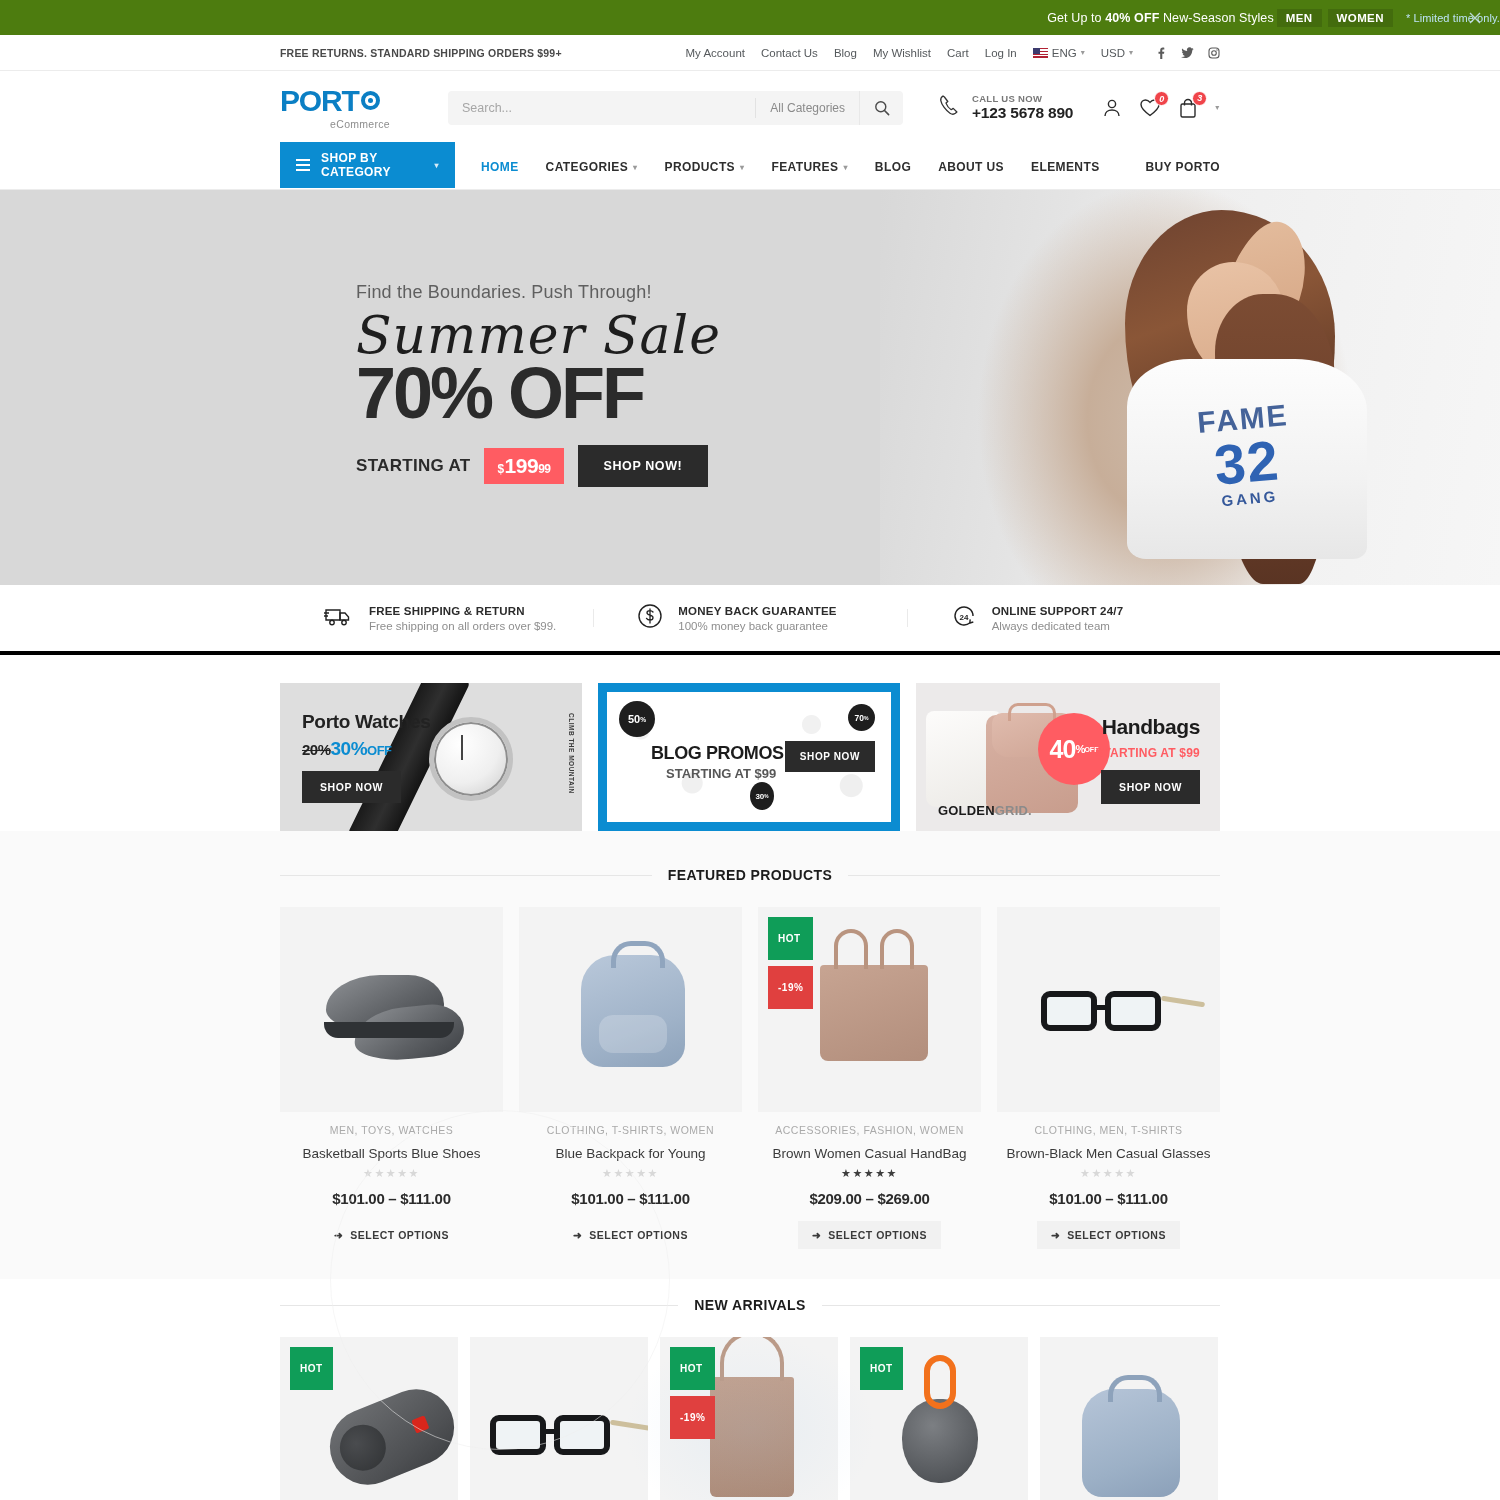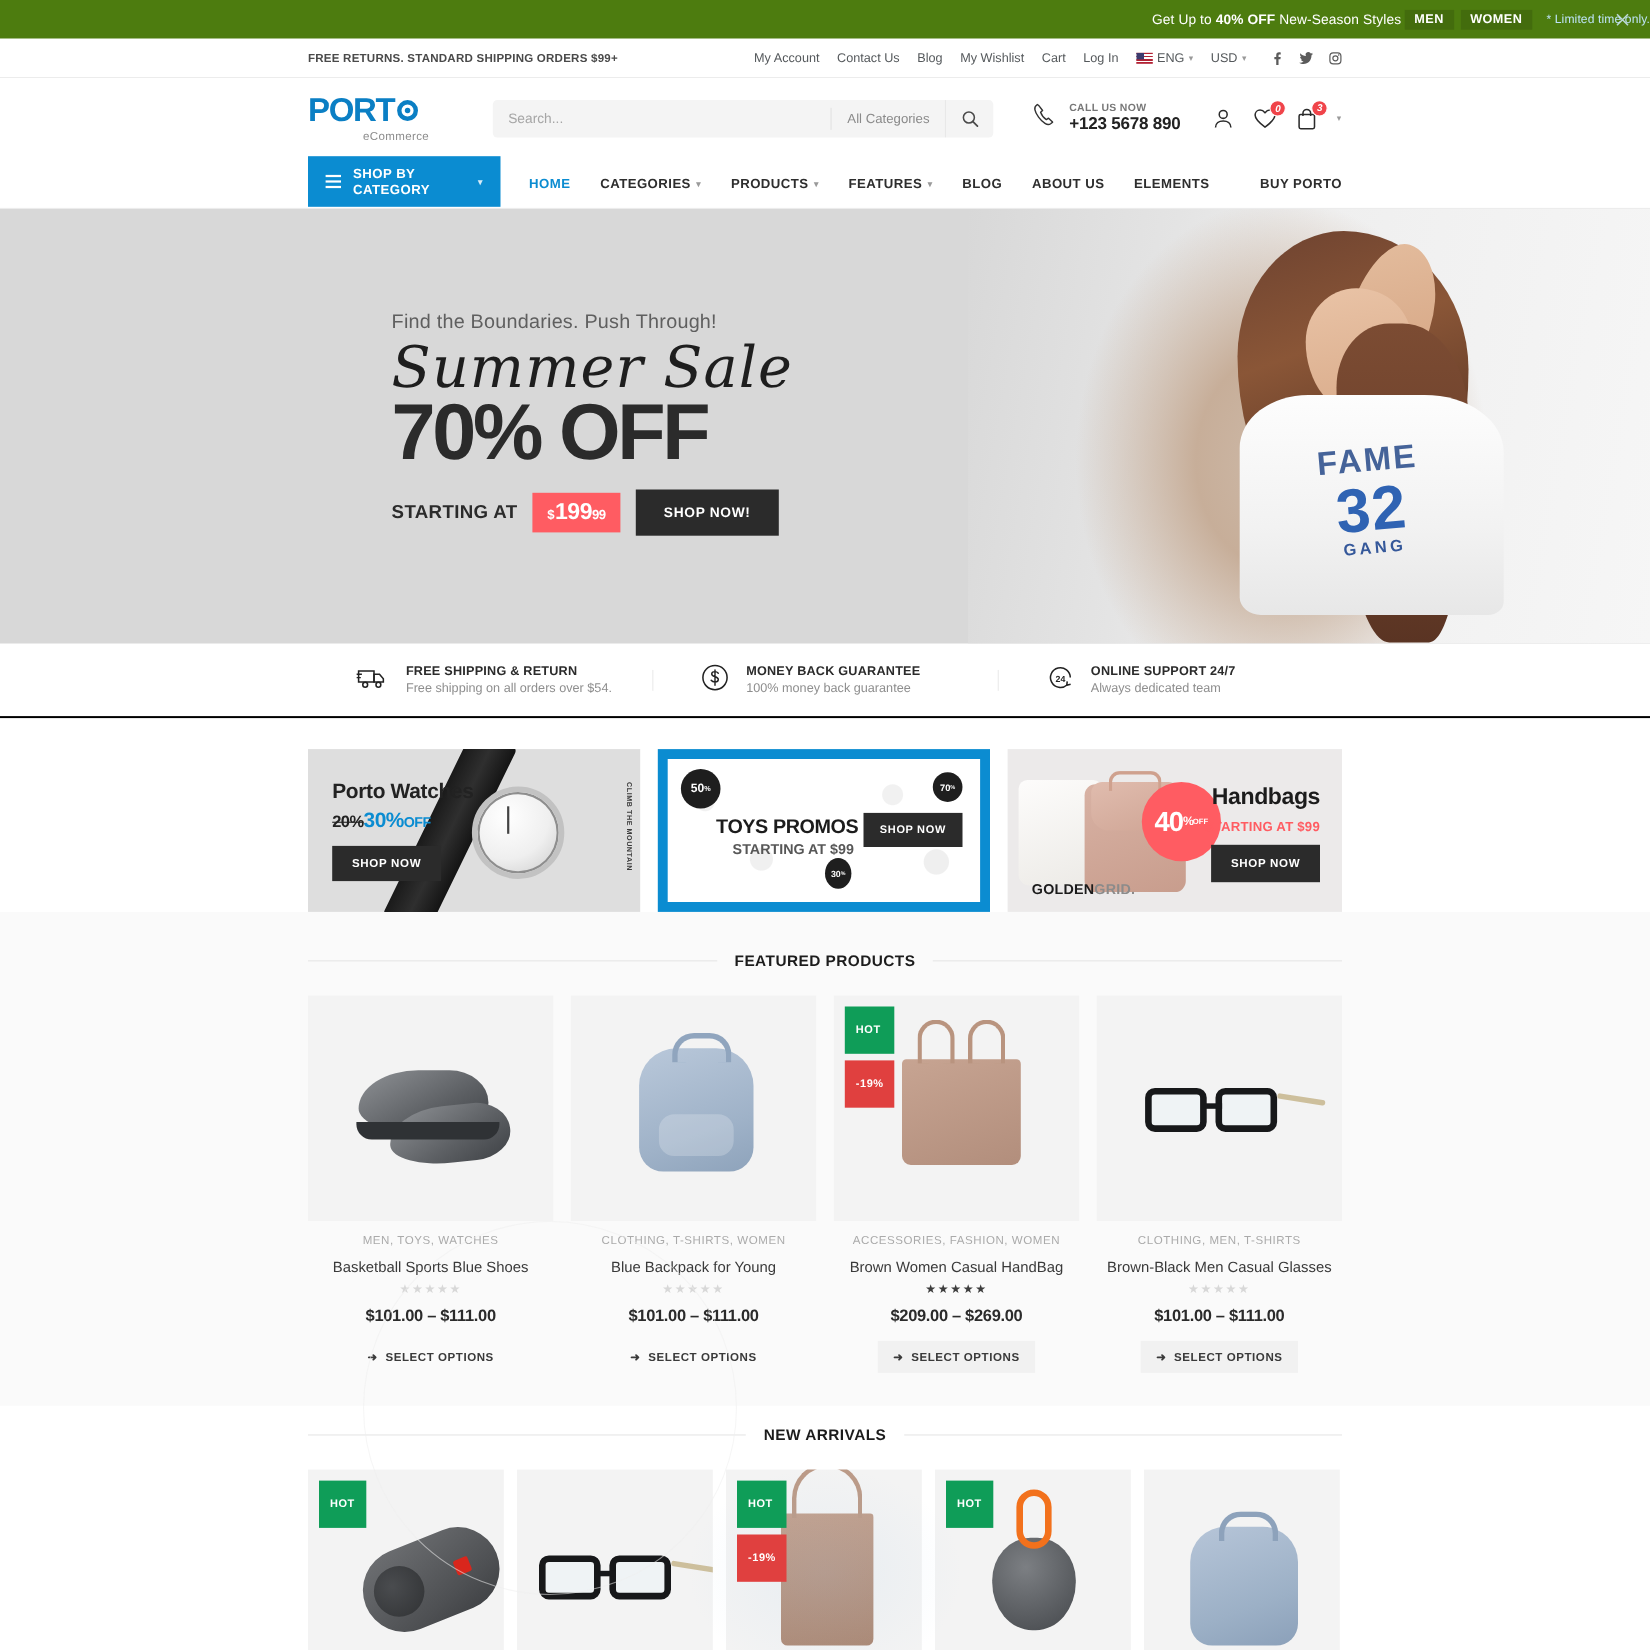--- a/index.html
+++ b/index.html
@@ -194,21 +194,21 @@
     display:flex; align-items:baseline; letter-spacing:-.5px;
   }
   .hero .h-price .cur { font-size: 12px; font-weight:800; margin-right:1px; }
   .hero .h-price .cents { font-size: 12px; font-weight:800; }
   .hero .h-shop {
     background:#2b2b2b; color:#fff; font-size: 12.5px; font-weight:800; letter-spacing:.6px;
     padding: 14px 26px; cursor:pointer;
   }
 
   
-  .services { border-bottom:2px solid #000000; background:#fff; }
+  .services { border-bottom:4px solid #000000; background:#fff; }
   .services .wrap { display:flex; height: 66px; align-items:center; }
   .svc { flex:1; display:flex; align-items:center; gap: 15px; padding-left: 44px; position:relative; }
   .svc + .svc::before {
     content:""; position:absolute; left:0; top: 6px; bottom: 6px; width:1px; background:#eaeaea;
   }
   .svc .s-ic { color:#222; flex:none; }
   .svc .s-t { font-size: 11.5px; font-weight: 800; color:#2b2b2b; letter-spacing:.2px; }
   .svc .s-d { font-size: 11.5px; color:#8e8e8e; margin-top:3px; }
 
   
@@ -609,21 +609,21 @@
           <svg width="30" height="24" viewBox="0 0 30 24">
               <path d="M2 6h14v10H2z" fill="none" stroke="#222" stroke-width="1.4"></path>
               <path d="M16 9h5l3.5 4v3H16z" fill="none" stroke="#222" stroke-width="1.4"></path>
               <circle cx="8" cy="18.5" r="2.2" fill="none" stroke="#222" stroke-width="1.4"></circle>
               <circle cx="20" cy="18.5" r="2.2" fill="none" stroke="#222" stroke-width="1.4"></circle>
               <path d="M0 9h5M0 12h4" stroke="#222" stroke-width="1.3"></path>
             </svg>
         </span>
         <div>
           <div class="s-t">FREE SHIPPING &amp; RETURN</div>
-          <div class="s-d">Free shipping on all orders over $54.</div>
+          <div class="s-d">Free shipping on all orders over $99.</div>
         </div>
       </div>
       <div class="svc">
         <span class="s-ic">
           <svg width="26" height="26" viewBox="0 0 26 26">
               <circle cx="13" cy="13" r="11" fill="none" stroke="#222" stroke-width="1.4"></circle>
               <path d="M13 6v14M16 9c-.8-1-2-1.4-3.2-1.4-1.6 0-2.8.9-2.8 2.2 0 1.4 1.2 1.9 3 2.4 1.8.5 3 1 3 2.5 0 1.4-1.3 2.3-3 2.3-1.4 0-2.7-.5-3.5-1.6" fill="none" stroke="#222" stroke-width="1.3" stroke-linecap="round"></path>
             </svg>
         </span>
         <div>
@@ -669,21 +669,21 @@
               <sup>%</sup>
             </div>
           <div class="c-dot d70">
               <span>70</span>
               <sup>%</sup>
             </div>
           <div class="c-dot d30">
               <span>30</span>
               <sup>%</sup>
             </div>
-          <div class="dp-t">TOYS PROMOS</div>
+          <div class="dp-t">BLOG PROMOS</div>
           <div class="dp-s">STARTING AT $99</div>
           <div class="dp-btn">SHOP NOW</div>
         </div>
       </div>
 
       <div class="bn b3">
         <div class="bags">
           <div class="bag-w"></div>
           <div class="bag-p"></div>
           <div class="handle"></div>

